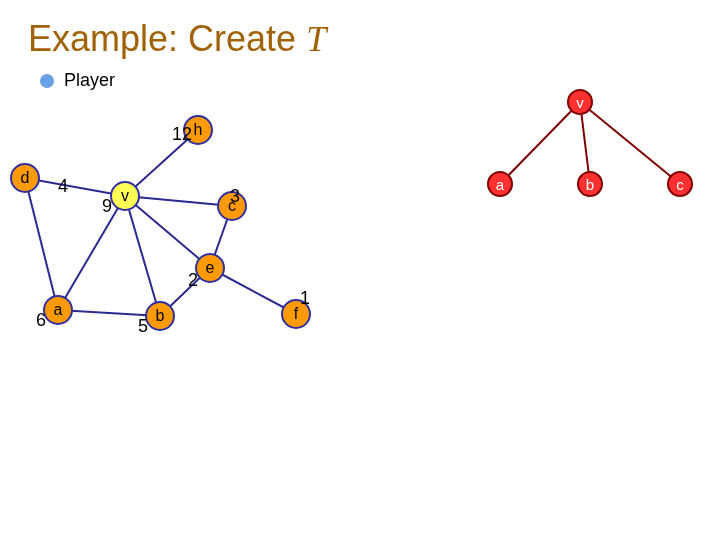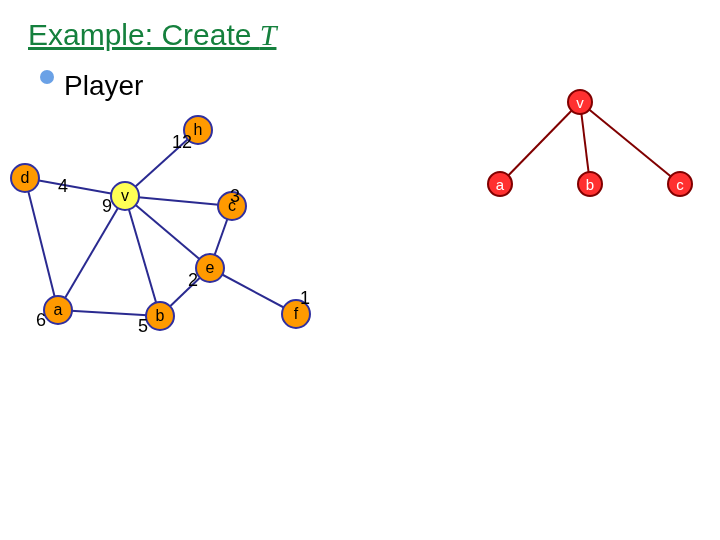--- a/index.html
+++ b/index.html
@@ -9,35 +9,35 @@
     height: 540px;
     background: #ffffff;
     font-family: Arial, Helvetica, sans-serif;
     position: relative;
     overflow: hidden;
   }
   .title {
     position: absolute;
     top: 18px;
     left: 28px;
-    font-size: 30px;
-    color: #15803d;
-    text-decoration: underline;
+    font-size: 36px;
+    color: #a16207;
   }
   .title .varT {
     font-family: "Times New Roman", Times, serif;
     font-style: italic;
   }
   .subline {
     position: absolute;
     top: 70px;
     left: 40px;
-    font-size: 28px;
+    font-size: 18px;
     color: #000;
     display: flex;
+    align-items: center;
   }
   .bullet {
     width: 14px;
     height: 14px;
     border-radius: 50%;
     background: #6aa1e6;
     margin-right: 10px;
     flex: 0 0 auto;
   }
   .graphG {
@@ -135,21 +135,21 @@
   <div class="node orange" id="node-a" style="left: 43px; top: 295px;">
       <span>a</span>
     </div>
   <div class="node orange" id="node-b" style="left: 145px; top: 301px;">
       <span>b</span>
     </div>
   <div class="node orange" id="node-f" style="left: 281px; top: 299px;">
       <span>f</span>
     </div>
 
-  <div class="num" id="num-12" style="left: 172px; top: 132px; text-align: center;">12</div>
+  <div class="num" id="num-12" style="left: 172px; top: 124px; text-align: center;">12</div>
   <div class="num" id="num-4" style="left: 58px; top: 176px;">4</div>
   <div class="num" id="num-9" style="left: 102px; top: 196px;">9</div>
   <div class="num" id="num-3" style="left: 230px; top: 186px;">3</div>
   <div class="num" id="num-2" style="left: 188px; top: 270px;">2</div>
   <div class="num" id="num-6" style="left: 36px; top: 310px;">6</div>
   <div class="num" id="num-5" style="left: 138px; top: 316px;">5</div>
   <div class="num" id="num-1" style="left: 300px; top: 288px;">1</div>
 </div>
 
 <svg class="edges treeEdges" width="720" height="540">

